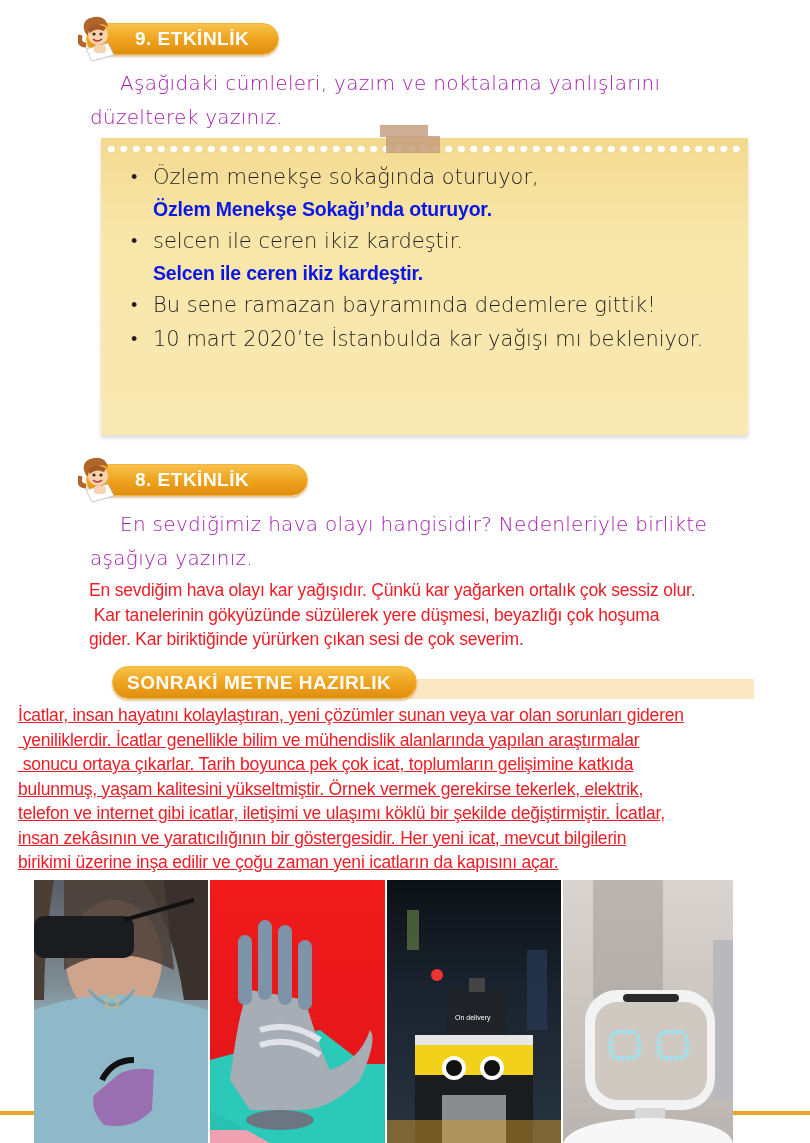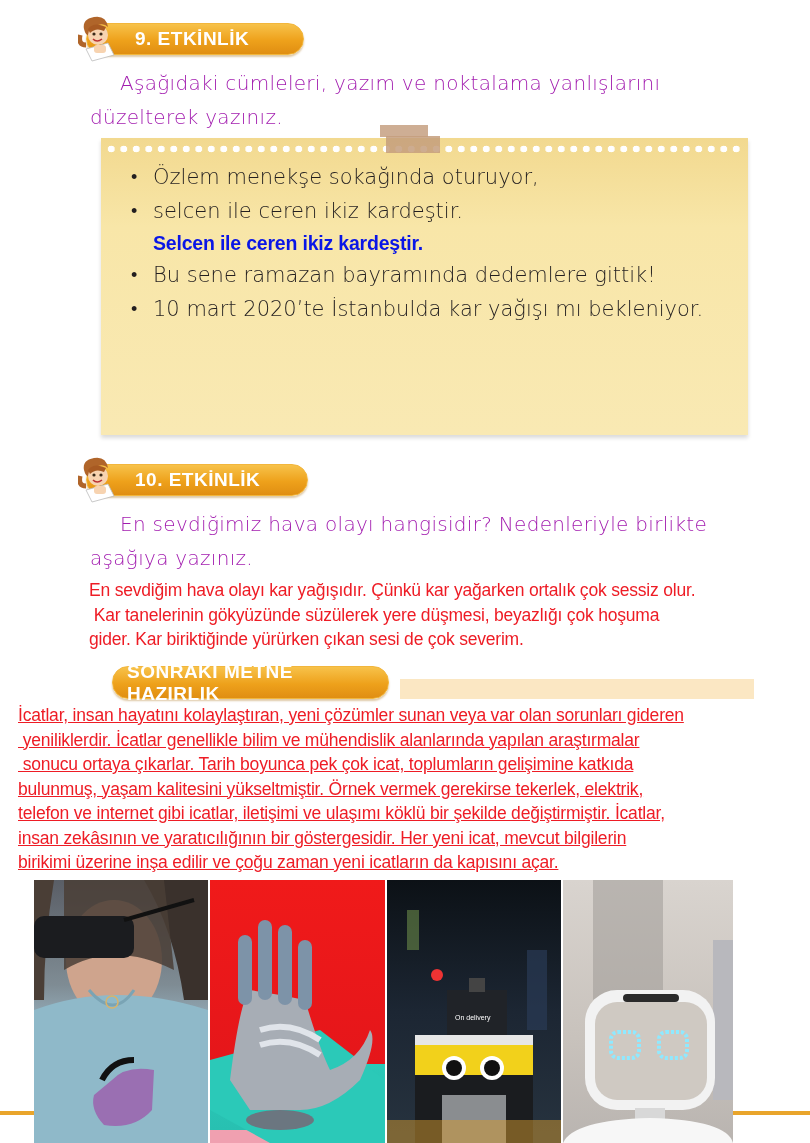--- a/index.html
+++ b/index.html
@@ -12,26 +12,26 @@
       background: linear-gradient(#f7c24a, #eea11b 55%, #e08e12);
       color: #fff; font-family: "Liberation Sans", sans-serif; font-weight: bold;
       font-size: 19px; letter-spacing: 0.5px; display: flex; align-items: center;
       padding: 0 18px 0 48px; box-shadow: 0 2px 2px rgba(160,100,0,0.35);
       border: 1px solid #f2b63c;
     }
     .mascot {
       position: absolute; left: -8px; top: -8px; width: 50px; height: 48px;
     }
     .banner-1 { left: 86px; top: 23px; }
-    .banner-1 .pill { width: 218px; }
+    .banner-1 .pill { width: 193px; }
     .banner-2 { left: 86px; top: 464px; }
     .banner-2 .pill { width: 222px; }
 
     .banner-3 { left: 112px; top: 666px; }
-    .banner-3 .pill { width: 277px; padding-left: 14px; font-size: 19px; height: 33px; }
+    .banner-3 .pill { width: 305px; padding-left: 14px; font-size: 19px; height: 33px; }
     .banner-3-strip {
       position: absolute; left: 400px; top: 679px; width: 354px; height: 20px;
       background: #fbe7c3;
     }
 
     .instruction {
       position: absolute; font-family: "DejaVu Sans", sans-serif; font-size: 20px;
       font-weight: 300; color: #a21caf; line-height: 34px; letter-spacing: 0.3px;
     }
     .instr-1 { left: 90px; top: 66px; width: 660px; text-indent: 30px; }
@@ -108,20 +108,21 @@
 <p class="instruction instr-1">Aşağıdaki cümleleri, yazım ve noktalama yanlışlarını düzelterek yazınız.</p>
 
 <div class="note">
   <div class="note-dots"></div>
   <ul class="note-list">
     <li class="note-item">
       <div class="wrong">
           <span class="bullet">•</span>
           <span>Özlem menekşe sokağında oturuyor,</span>
         </div>
+      <div class="right">Özlem Menekşe Sokağı’nda oturuyor.</div>
     </li>
     <li class="note-item">
       <div class="wrong">
           <span class="bullet">•</span>
           <span>selcen ile ceren ikiz kardeştir.</span>
         </div>
       <div class="right">Selcen ile ceren ikiz kardeştir.</div>
     </li>
     <li class="note-item">
       <div class="wrong">
@@ -136,21 +137,21 @@
         </div>
     </li>
   </ul>
 </div>
 <div class="tape">
     <div class="t1"></div>
     <div class="t2"></div>
   </div>
 
 <div class="banner banner-2">
-  <div class="pill">10. ETKİNLİK</div>
+  <div class="pill">8. ETKİNLİK</div>
   <svg class="mascot" viewBox="0 0 50 48">
     <path d="M6 14 Q4 4 16 2 Q28 0 30 12 Q26 8 20 10 Q12 12 12 20 Q8 22 6 14Z" fill="#b0652a"></path>
     <circle cx="20" cy="20" r="10" fill="#f7d3b0"></circle>
     <path d="M10 14 Q16 6 28 12 L26 16 Q18 12 12 18Z" fill="#a85a22"></path>
     <circle cx="16" cy="19" r="1.6" fill="#3a2a1a"></circle>
       <circle cx="23" cy="19" r="1.6" fill="#3a2a1a"></circle>
     <path d="M15 24 Q19 28 24 24" stroke="#b33" stroke-width="1.5" fill="none"></path>
     <path d="M8 34 L30 28 L36 40 L14 46Z" fill="#ffffff" stroke="#bbb" stroke-width="0.8"></path>
     <rect x="16" y="30" width="12" height="8" rx="3" fill="#f7d3b0"></rect>
     <path d="M2 20 Q0 30 8 30" stroke="#b0652a" stroke-width="5" fill="none"></path>

